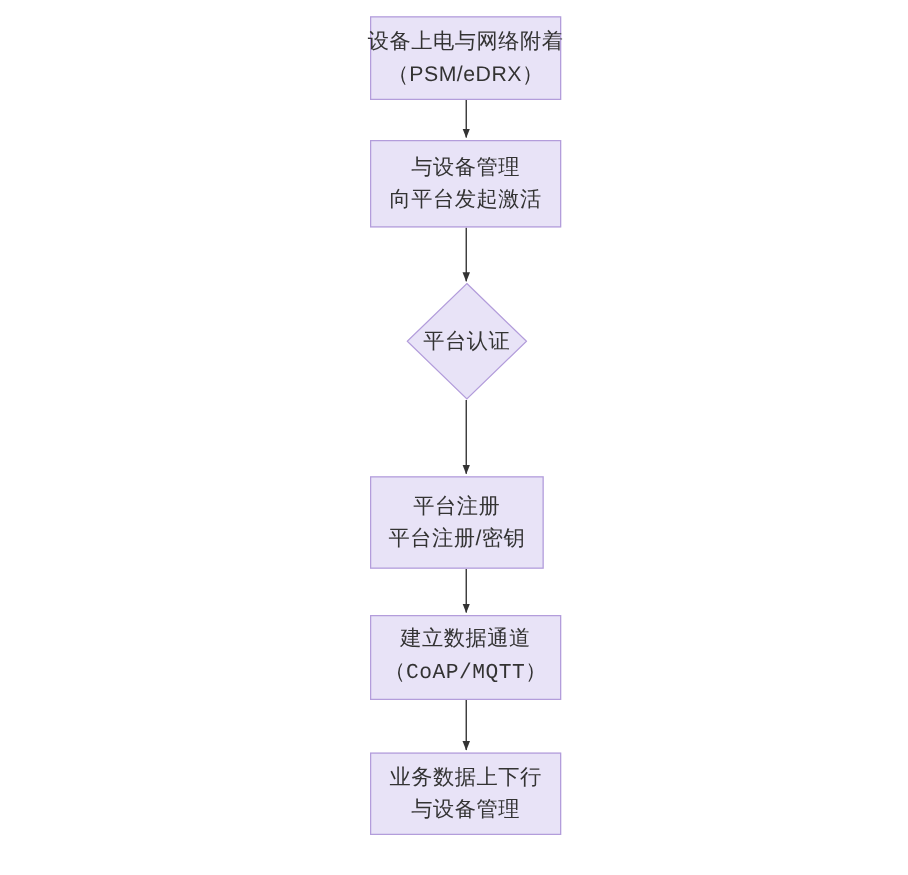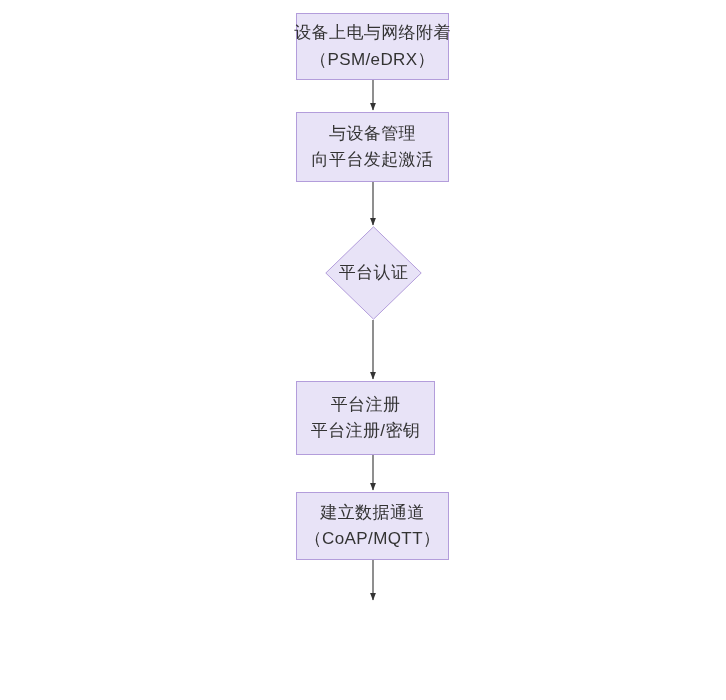--- a/index.html
+++ b/index.html
@@ -127,19 +127,23 @@
     </div>
   </div>
 
   <div class="edge-label" style="left:350px; top:343px;margin-top:48px;">通过</div>
 
   <div class="node process" style="left:296px; top:381px; width:139px; height:74px;">
     <span class="node-line">平台注册</span>
     <span class="node-line">平台注册/密钥</span>
   </div>
 
-  <div class="node process" style="left:296px; top:492px; width:153px; height:68px;">
+  <div class="node process" style="left:296px; top:492px; width:153px; height:68px;font-family:Liberation Mono, monospace;">
     <span class="node-line">建立数据通道</span>
     <span class="node-line">（CoAP/MQTT）</span>
   </div>
 
+  <div class="node process" style="left:296px; top:602px; width:153px; height:66px;">
+    <span class="node-line">业务数据上下行</span>
+    <span class="node-line">与设备管理</span>
+  </div>
 
 </div>
 
 </body></html>

